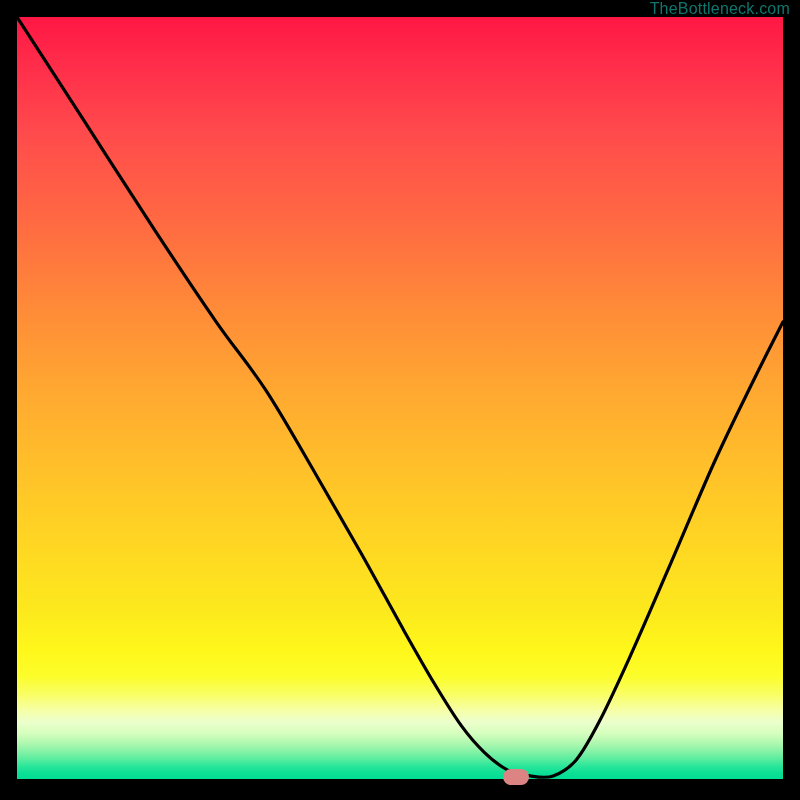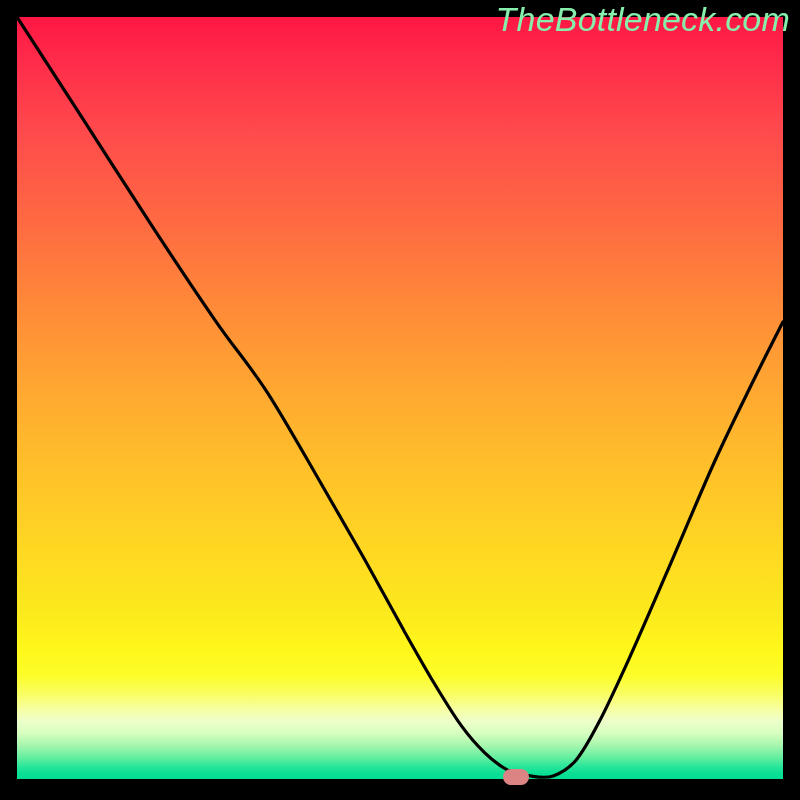--- a/index.html
+++ b/index.html
@@ -44,26 +44,25 @@
       #63eea0 97.2%,
       #2be69a 98.3%,
       #0cdf95 99.2%,
       #01dd94 100%
     );
   }
   .watermark {
     position: absolute;
     top: 0px;
     right: 10px;
-    color: #86efac;
-    font-size: 34px;
+    color: #0f766e;
+    font-size: 16px;
     letter-spacing: 0.2px;
     font-weight: 500;
     user-select: none;
-    font-style: italic;
   }
   svg.curve {
     position: absolute;
     left: 0;
     top: 0;
     width: 766px;
     height: 762px;
   }
   .marker {
     position: absolute;

